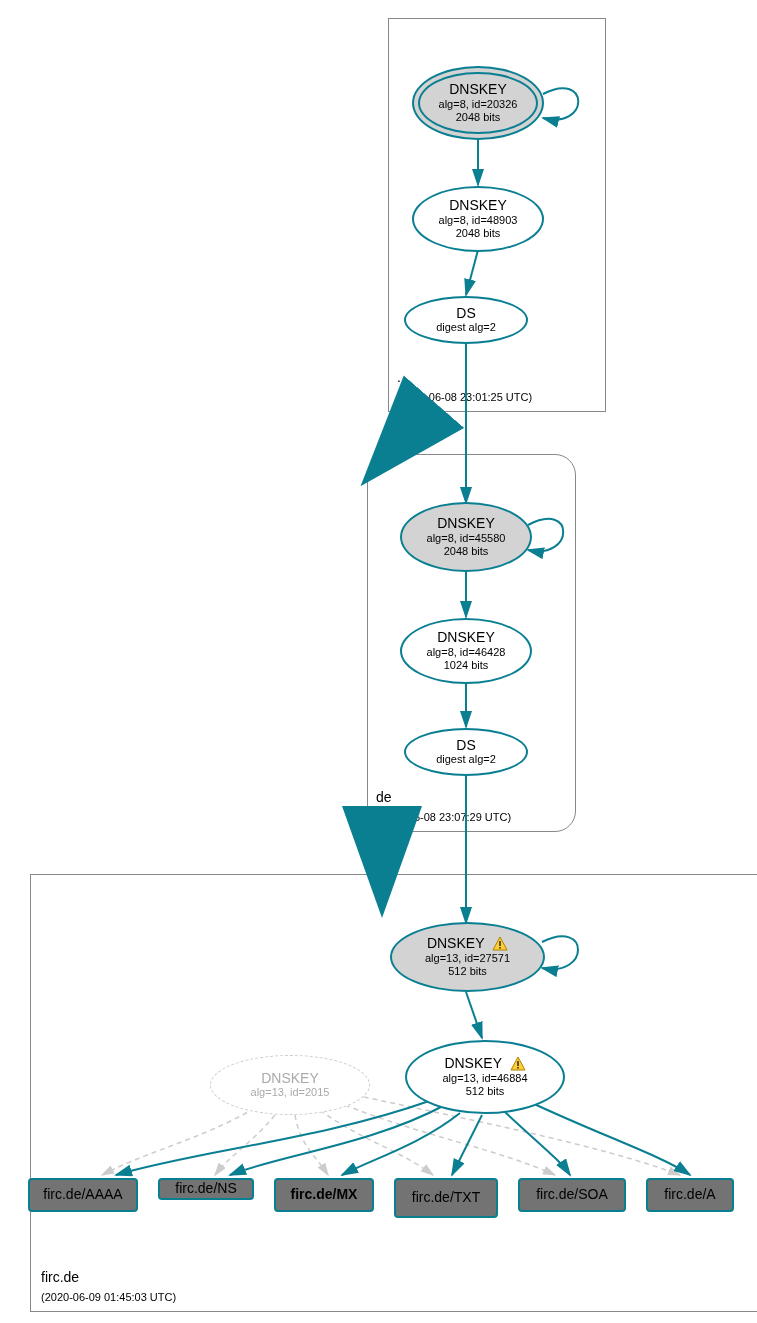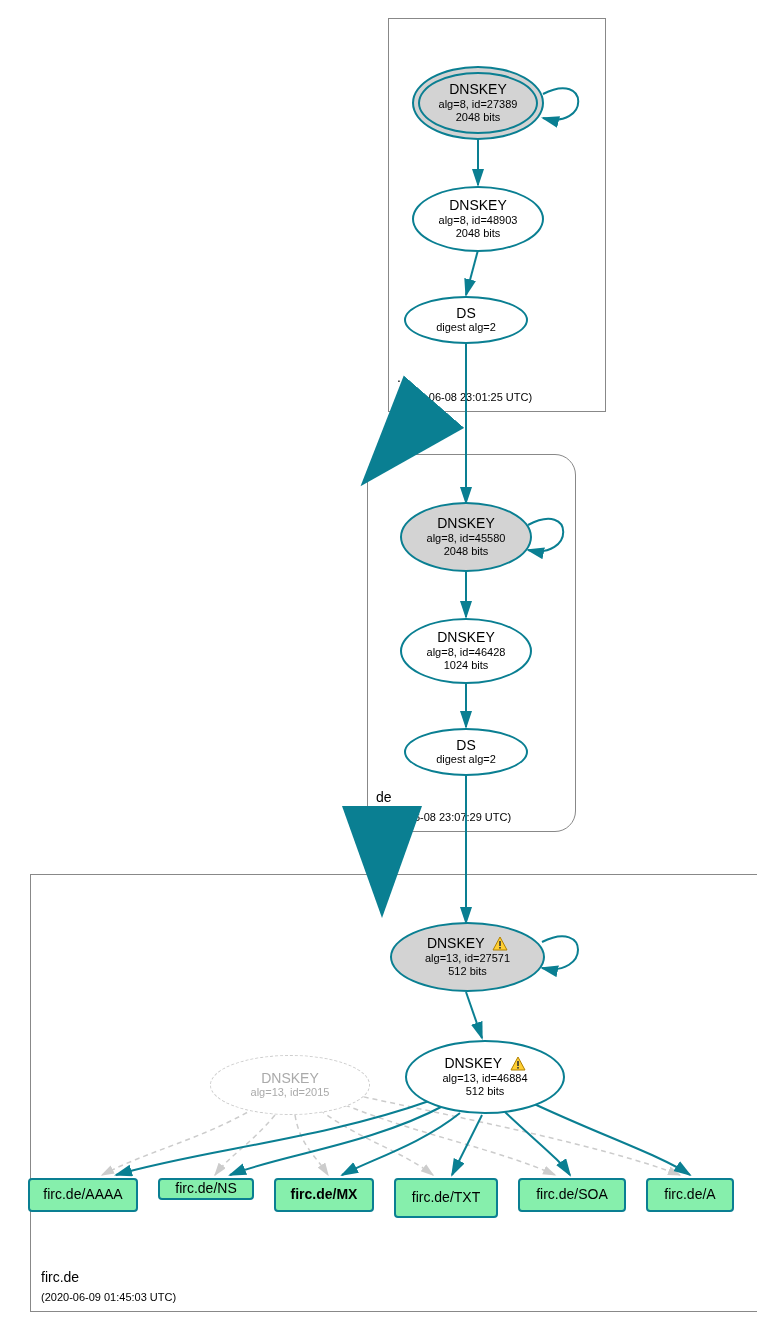--- a/index.html
+++ b/index.html
@@ -52,21 +52,21 @@
     border-radius: 50%;
     pointer-events: none;
   }
   .ellipse.dashed {
     border: 1.5px dashed #ccc;
     background: white;
   }
   .rrect {
     border: 2px solid #0a7f92;
     border-radius: 4px;
-    background: #86efac;
+    background: #737373;
     display:flex;align-items:center;justify-content:center;
   }
   .title { font-size: 14px; color:#000; line-height:1.1;}
   .title.gray { color:#aaa; }
   .sub { font-size: 11px; color:#000; line-height:1.2;}
   .sub.gray { color:#aaa; }
   svg.edges { position:absolute; left:0; top:0; width:757px; height:1323px; pointer-events:none;}
   .warn { display:inline-block; vertical-align:middle; margin-left:4px;}
 </style>
 </head>
@@ -134,21 +134,21 @@
   <path d="M432,1100 C320,1140 200,1150 116,1175" stroke="#0a7f92" stroke-width="2" fill="none" marker-end="url(#arr-teal)"></path>
   <path d="M445,1105 C370,1145 280,1155 230,1175" stroke="#0a7f92" stroke-width="2" fill="none" marker-end="url(#arr-teal)"></path>
   <path d="M460,1113 C420,1145 370,1160 342,1175" stroke="#0a7f92" stroke-width="2" fill="none" marker-end="url(#arr-teal)"></path>
   <path d="M482,1115 L452,1175" stroke="#0a7f92" stroke-width="2" fill="none" marker-end="url(#arr-teal)"></path>
   <path d="M505,1112 C540,1145 560,1160 570,1175" stroke="#0a7f92" stroke-width="2" fill="none" marker-end="url(#arr-teal)"></path>
   <path d="M530,1102 C600,1135 660,1155 690,1175" stroke="#0a7f92" stroke-width="2" fill="none" marker-end="url(#arr-teal)"></path>
 </svg>
 
 <div class="node ellipse filled double" style="left:412px; top:66px; width:132px; height:74px;">
   <div class="title">DNSKEY</div>
-  <div class="sub">alg=8, id=27389</div>
+  <div class="sub">alg=8, id=20326</div>
   <div class="sub">2048 bits</div>
 </div>
 
 <div class="node ellipse" style="left:412px; top:186px; width:132px; height:66px;">
   <div class="title">DNSKEY</div>
   <div class="sub">alg=8, id=48903</div>
   <div class="sub">2048 bits</div>
 </div>
 
 <div class="node ellipse" style="left:404px; top:296px; width:124px; height:48px;">

